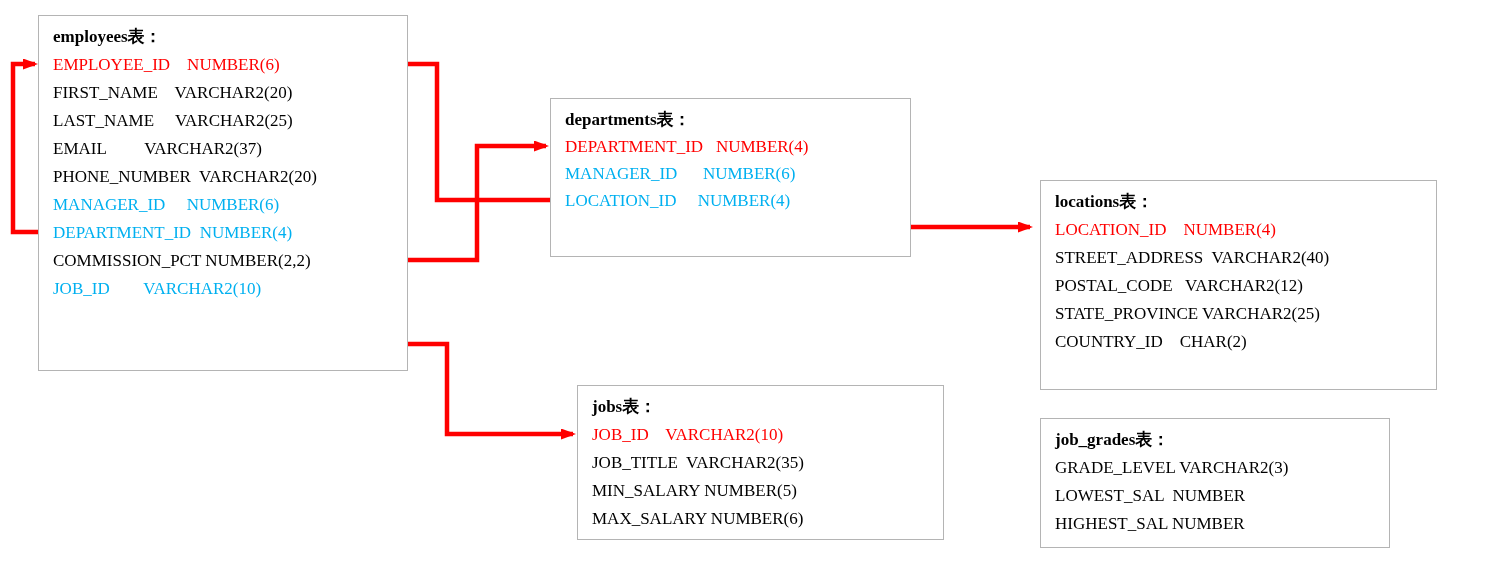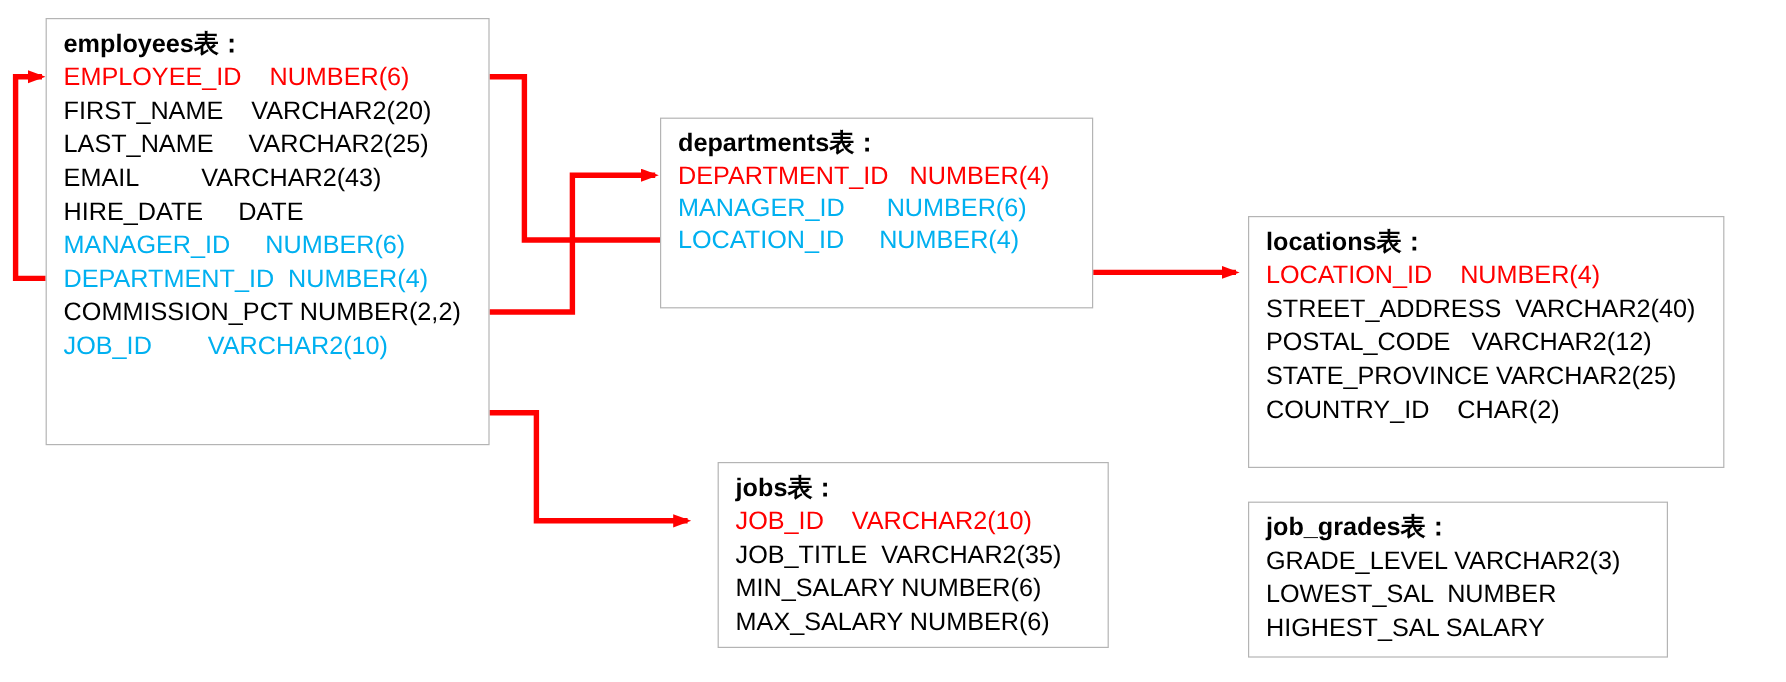--- a/index.html
+++ b/index.html
@@ -9,22 +9,22 @@
     --border:#b4b4b4;
     --bg:#ffffff;
   }
   html,body{margin:0;padding:0;background:var(--bg);}
   .canvas{
     position:relative;
     width:1488px;
     height:568px;
     background:var(--bg);
     overflow:hidden;
-    font-family:Liberation Sans, sans-serif;
-    font-size:21px;
+    font-family:Liberation Serif, serif;
+    font-size:17px;
     color:var(--black);
   }
   .tablebox{
     position:absolute;
     box-sizing:border-box;
     border:1px solid var(--border);
     background:var(--bg);
     padding:7px 0 0 14px;
   }
   .tablebox .ttitle{
@@ -32,21 +32,21 @@
     white-space:pre;
   }
   .trow{white-space:pre;}
   .c-red{color:var(--red);}
   .c-blue{color:var(--blue);}
   .c-black{color:var(--black);}
 
   #tbl-employees  {left:38px;  top:15px;  width:370px; height:356px; line-height:28px;}
   #tbl-departments{left:550px; top:98px;  width:361px; height:159px; line-height:27px;}
   #tbl-locations  {left:1040px;top:180px; width:397px; height:210px; line-height:28px;}
-  #tbl-jobs       {left:598px; top:385px; width:326px; height:155px; line-height:28px;}
+  #tbl-jobs       {left:577px; top:385px; width:367px; height:155px; line-height:28px;}
   #tbl-job-grades {left:1040px;top:418px; width:350px; height:130px; line-height:28px;}
 
   svg.arrows{
     position:absolute;
     left:0;top:0;
     width:1488px;height:568px;
     pointer-events:none;
   }
   svg.arrows polyline{
     fill:none;
@@ -73,22 +73,22 @@
     <polyline points="317,344 447,344 447,434 573,434" marker-end="url(#arrowhead)"></polyline>
     <polyline points="858,227 1030,227" marker-end="url(#arrowhead)"></polyline>
   </svg>
 
   <div class="tablebox" id="tbl-employees">
     <div class="ttitle">employees表：</div>
     <div>
         <div class="trow c-red">EMPLOYEE_ID    NUMBER(6)</div>
         <div class="trow c-black">FIRST_NAME    VARCHAR2(20)</div>
         <div class="trow c-black">LAST_NAME     VARCHAR2(25)</div>
-        <div class="trow c-black">EMAIL         VARCHAR2(43)</div>
-        <div class="trow c-black">HIRE_DATE     DATE</div>
+        <div class="trow c-black">EMAIL         VARCHAR2(37)</div>
+        <div class="trow c-black">PHONE_NUMBER  VARCHAR2(20)</div>
         <div class="trow c-blue">MANAGER_ID     NUMBER(6)</div>
         <div class="trow c-blue">DEPARTMENT_ID  NUMBER(4)</div>
         <div class="trow c-black">COMMISSION_PCT NUMBER(2,2)</div>
         <div class="trow c-blue">JOB_ID        VARCHAR2(10)</div>
       </div>
   </div>
 
   <div class="tablebox" id="tbl-departments">
     <div class="ttitle">departments表：</div>
     <div>
@@ -107,27 +107,27 @@
         <div class="trow c-black">STATE_PROVINCE VARCHAR2(25)</div>
         <div class="trow c-black">COUNTRY_ID    CHAR(2)</div>
       </div>
   </div>
 
   <div class="tablebox" id="tbl-jobs">
     <div class="ttitle">jobs表：</div>
     <div>
         <div class="trow c-red">JOB_ID    VARCHAR2(10)</div>
         <div class="trow c-black">JOB_TITLE  VARCHAR2(35)</div>
-        <div class="trow c-black">MIN_SALARY NUMBER(6)</div>
+        <div class="trow c-black">MIN_SALARY NUMBER(5)</div>
         <div class="trow c-black">MAX_SALARY NUMBER(6)</div>
       </div>
   </div>
 
   <div class="tablebox" id="tbl-job-grades">
     <div class="ttitle">job_grades表：</div>
     <div>
         <div class="trow c-black">GRADE_LEVEL VARCHAR2(3)</div>
         <div class="trow c-black">LOWEST_SAL  NUMBER</div>
-        <div class="trow c-black">HIGHEST_SAL SALARY</div>
+        <div class="trow c-black">HIGHEST_SAL NUMBER</div>
       </div>
   </div>
 
 </div>
 
 </body></html>

